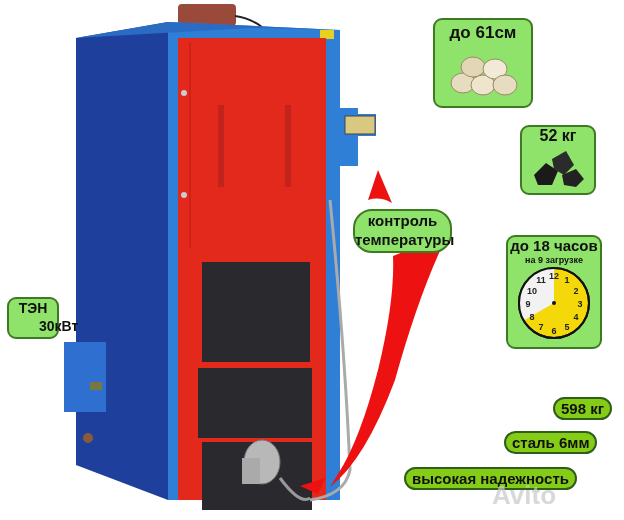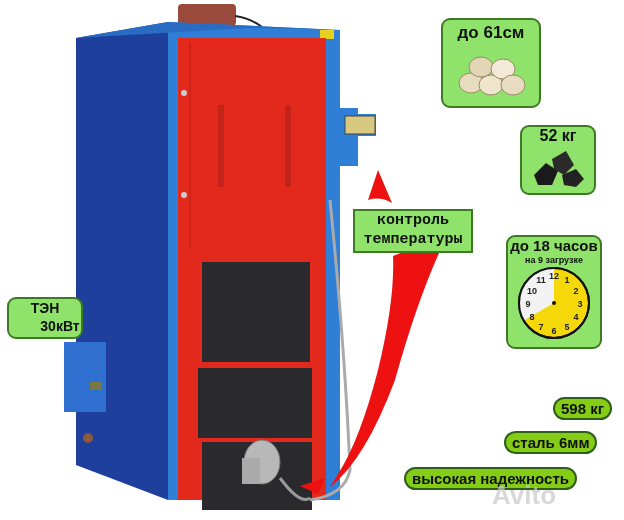--- a/index.html
+++ b/index.html
@@ -51,41 +51,41 @@
   <rect x="64" y="342" width="42" height="70" fill="#2f6fd0"></rect>
   <rect x="90" y="382" width="12" height="8" fill="#774"></rect>
   <circle cx="88" cy="438" r="5" fill="#8b5a3c"></circle>
 
   <path d="M368 200 L378 170 L392 203 Q380 196 368 200 Z" fill="#ee1111"></path>
   <path d="M393 256 L448 234 Q420 290 395 380 Q365 460 330 487 L338 474 Q360 440 378 370 Q395 300 393 256 Z" fill="#ee1111"></path>
   <path d="M300 486 L325 478 L318 494 Z" fill="#ee1111"></path>
 </svg>
 </div>
 
-<div class="badge" style="left:433px;top:18px;width:100px;height:90px;margin-left:8px;">
+<div class="badge" style="left:433px;top:18px;width:100px;height:90px;">
   <div style="font-size:17px;margin-top:3px;">до 61см</div>
   <svg width="80" height="56" viewBox="0 0 80 56">
     <ellipse cx="20" cy="40" rx="12" ry="10" fill="#e8dcc0" stroke="#9a8a6a"></ellipse>
     <ellipse cx="40" cy="42" rx="12" ry="10" fill="#efe4cc" stroke="#9a8a6a"></ellipse>
     <ellipse cx="30" cy="24" rx="12" ry="10" fill="#e3d6b6" stroke="#9a8a6a"></ellipse>
     <ellipse cx="52" cy="26" rx="12" ry="10" fill="#f2ead6" stroke="#9a8a6a"></ellipse>
     <ellipse cx="62" cy="42" rx="12" ry="10" fill="#e8dcc0" stroke="#9a8a6a"></ellipse>
   </svg>
 </div>
 
 <div class="badge" style="left:520px;top:125px;width:76px;height:70px;">
   <div style="font-size:16px;">52 кг</div>
   <svg width="60" height="44" viewBox="0 0 60 44">
     <polygon points="6,30 18,18 30,26 24,40 10,40" fill="#1a1a1a"></polygon>
     <polygon points="24,14 38,6 46,20 36,30 26,24" fill="#2b2b2b"></polygon>
     <polygon points="34,30 48,24 56,34 48,42 36,40" fill="#222"></polygon>
   </svg>
 </div>
 
-<div class="badge" style="left:353px;top:209px;width:120px;height:44px;border-radius:0;font-family:Liberation Mono, monospace;">
+<div class="badge" style="left:353px;top:209px;width:99px;height:44px;border-radius:19px;">
   <div style="font-size:15px;line-height:19px;">контроль</div>
   <div style="font-size:15px;line-height:19px;">температуры</div>
 </div>
 
 <div class="badge" style="left:506px;top:235px;width:96px;height:114px;">
   <div style="font-size:15px;line-height:18px;">до 18 часов</div>
   <div style="font-size:9px;line-height:11px;">на 9 загрузке</div>
   <svg width="74" height="74" viewBox="-37 -37 74 74">
     <circle r="35" fill="#f4d80a" stroke="#111" stroke-width="2"></circle>
     <path d="M0 0 L0 -35 A35 35 0 0 0 -30.3 17.5 Z" fill="#f2f2f2"></path>
@@ -101,21 +101,21 @@
         <text x="-13" y="27">7</text>
         <text x="-22" y="17">8</text>
       <text x="-26" y="4">9</text>
         <text x="-22" y="-9">10</text>
         <text x="-13" y="-20">11</text>
     </g>
     <circle r="2" fill="#111"></circle>
   </svg>
 </div>
 
-<div class="badge" style="left:7px;top:297px;width:76px;height:42px;">
+<div class="badge" style="left:7px;top:297px;width:52px;height:42px;">
   <div style="font-size:14px;line-height:18px;">ТЭН</div>
   <div style="font-size:14px;line-height:18px;padding-left:30px;">30кВт</div>
 </div>
 
 <div class="pill" style="left:553px;top:397px;">598 кг</div>
 <div class="pill" style="left:504px;top:431px;">сталь 6мм</div>
 <div class="pill" style="left:404px;top:467px;">высокая надежность</div>
 
 <div class="watermark">Avito</div>
 

